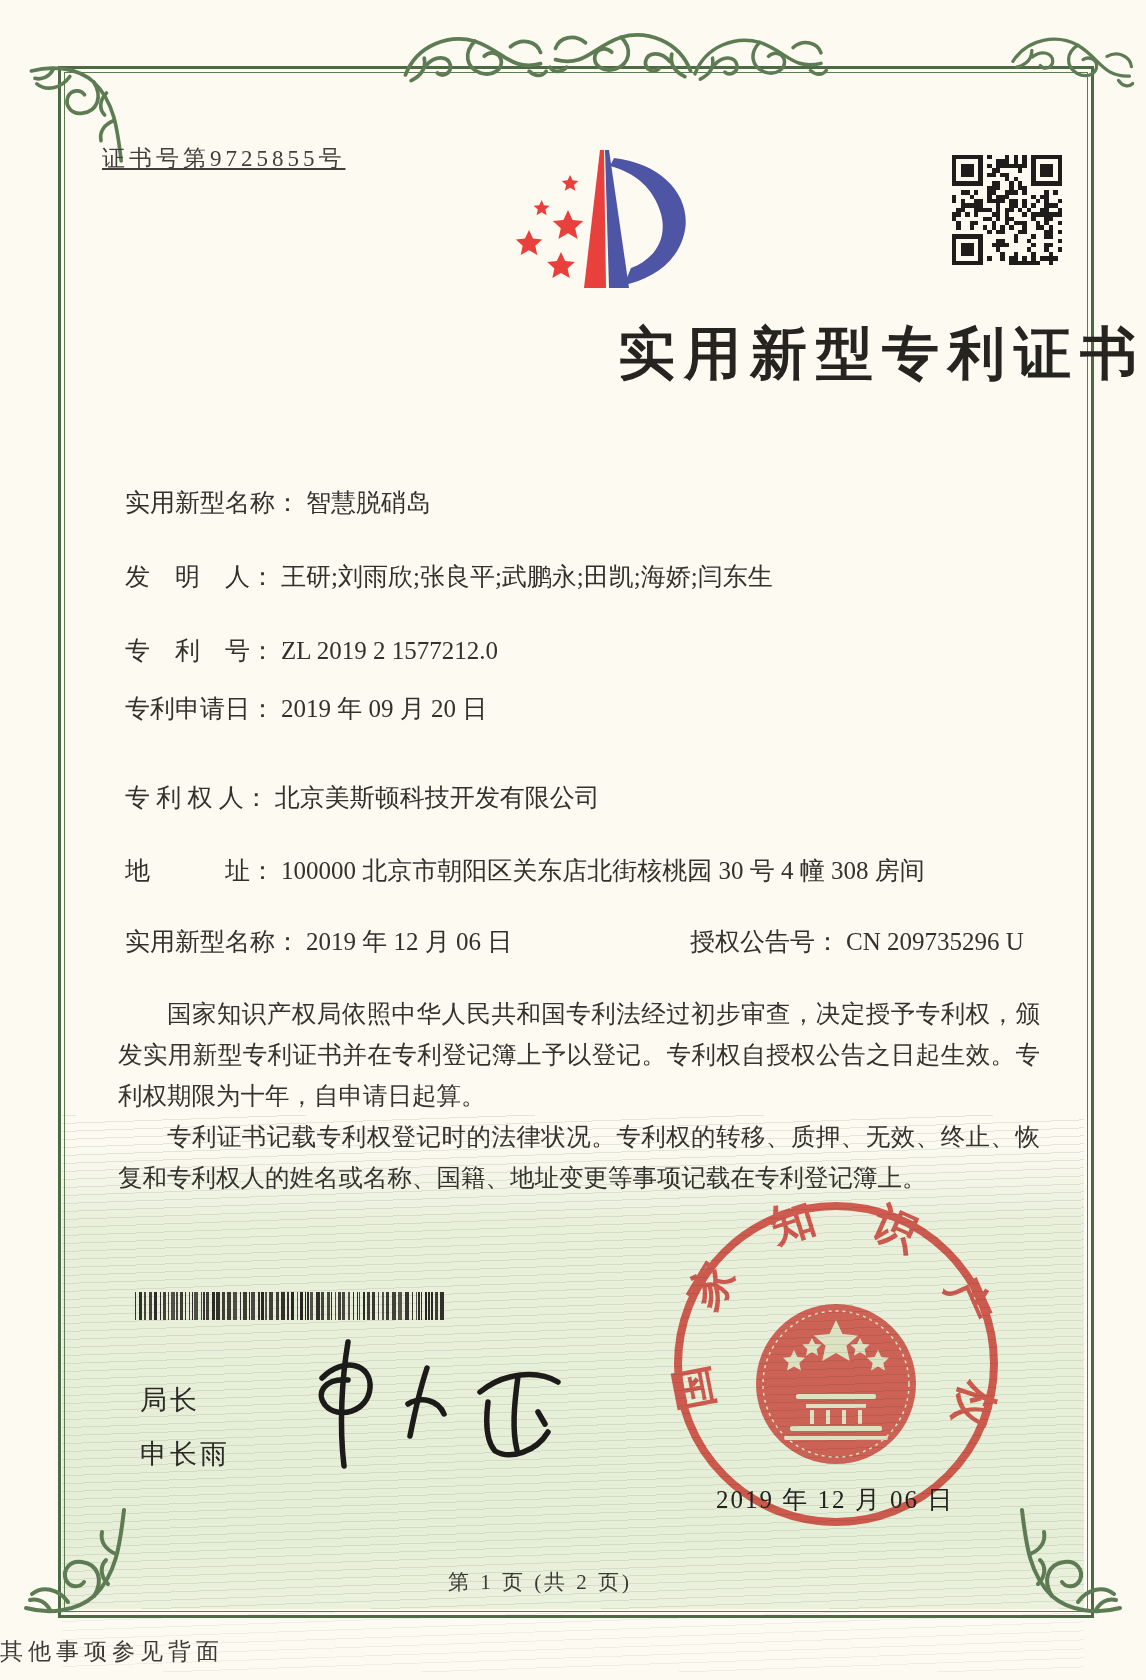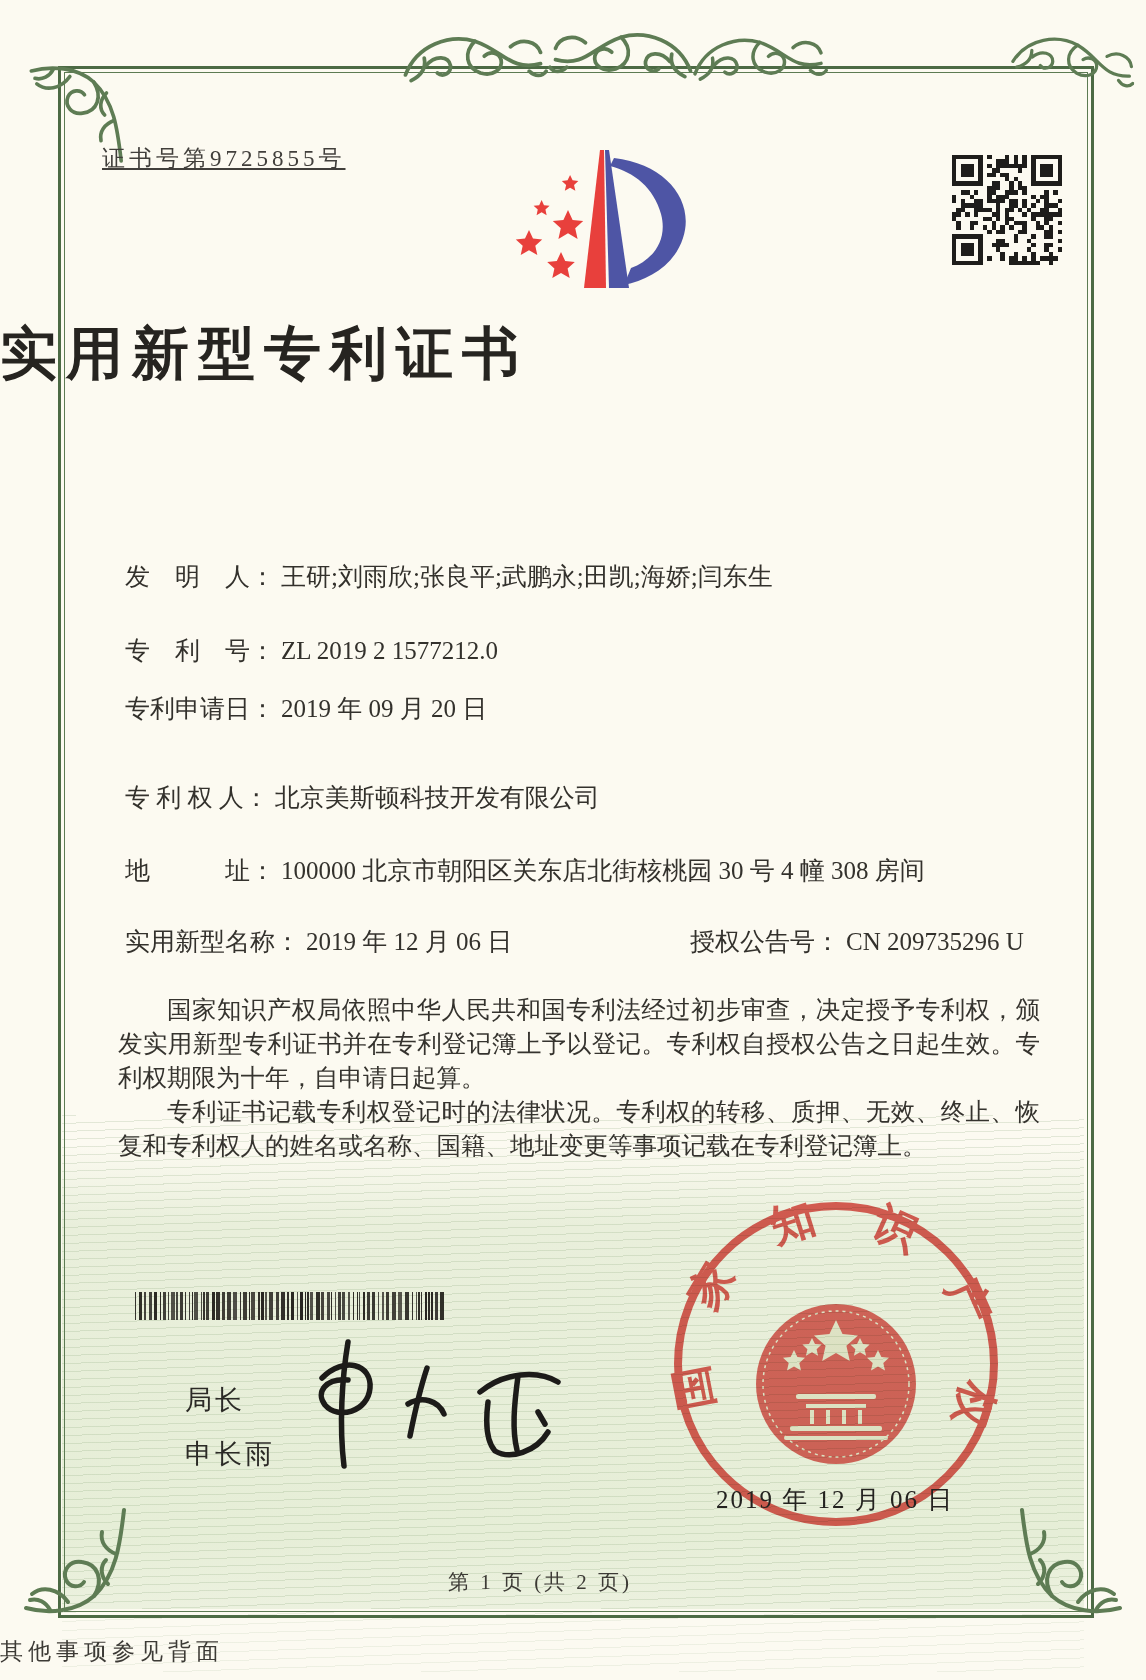--- a/index.html
+++ b/index.html
@@ -14,35 +14,35 @@
   .green-wash{position:absolute;left:62px;top:1115px;width:1022px;height:494px;
       background:
         repeating-linear-gradient(178deg, rgba(110,145,95,.18) 0 1px, rgba(255,255,255,0) 1px 8px),
         linear-gradient(180deg, rgba(232,239,219,0) 0 6%, #e9efdb 22%, #e6eed7 85%, #ecf1df 100%);}
   .below-frame{position:absolute;left:62px;top:1612px;width:1022px;height:60px;
       background:repeating-linear-gradient(178deg, rgba(110,145,95,.10) 0 1px, rgba(255,255,255,0) 1px 9px);}
   
   .cert-no{position:absolute;left:102px;top:143px;font-size:23px;letter-spacing:4px;color:#413f3b;text-decoration:underline;}
   .logo{position:absolute;left:452px;top:128px;width:244px;height:168px;}
   .qr{position:absolute;left:952px;top:155px;width:110px;height:110px;}
-  .title{position:absolute;left:0;top:316px;width:1146px;text-align:left;
+  .title{position:absolute;left:0;top:316px;width:1146px;text-align:right;
          font-size:57px;font-weight:bold;letter-spacing:9px;color:#262420;}
   
   .row{position:absolute;left:125px;width:920px;font-size:25px;color:#33312c;white-space:nowrap;}
   .row .lab{display:inline-block;min-width:142px;}
   .row .val{margin-left:6px;}
   .pair2{position:absolute;left:565px;top:0;}
   
-  .paras{position:absolute;left:118px;top:993px;width:922px;font-size:24.5px;line-height:34px;
+  .paras{position:absolute;left:118px;top:993px;width:922px;font-size:24.5px;line-height:41px;
          text-align:justify;color:#35332e;}
   .paras p{margin:0;text-indent:2em;}
   
   .barcode{position:absolute;left:133px;top:1292px;width:314px;height:28px;}
   .director{position:absolute;left:140px;top:1382px;font-size:27px;color:#2b2a26;
-            font-family:"Liberation Sans","DejaVu Sans",sans-serif;margin-left:45px;}
+            font-family:"Liberation Sans","DejaVu Sans",sans-serif;}
   .director div{margin-bottom:18px;letter-spacing:3px;}
   .signature{position:absolute;left:292px;top:1330px;width:300px;height:160px;}
   .seal{position:absolute;left:660px;top:1188px;width:352px;height:352px;mix-blend-mode:multiply;}
   .seal-date{position:absolute;left:680px;top:1483px;width:310px;text-align:center;
              font-size:25px;color:#23221f;letter-spacing:2px;z-index:5;}
   .page-no{position:absolute;left:0;top:1568px;width:1080px;text-align:center;font-size:21px;
            letter-spacing:3px;color:#3c3a35;}
   .back-note{position:absolute;left:0;top:1636px;width:1146px;text-align:left;font-size:23px;
              letter-spacing:5px;color:#3c3a35;}
   
@@ -410,20 +410,23 @@
       <rect x="15" y="24" width="1" height="1" fill="#1e1d1b"></rect>
       <rect x="16" y="24" width="1" height="1" fill="#1e1d1b"></rect>
       <rect x="17" y="24" width="1" height="1" fill="#1e1d1b"></rect>
       <rect x="18" y="24" width="1" height="1" fill="#1e1d1b"></rect>
       <rect x="19" y="24" width="1" height="1" fill="#1e1d1b"></rect>
       <rect x="22" y="24" width="1" height="1" fill="#1e1d1b"></rect>
     </svg>
 
   <div class="title">实用新型专利证书</div>
 
+  <div class="row" style="top:486px">
+    <span class="lab">实用新型名称：</span><span class="val">智慧脱硝岛</span>
+  </div>
   <div class="row" style="top:560px">
     <span class="lab">发　明　人：</span><span class="val">王研;刘雨欣;张良平;武鹏永;田凯;海娇;闫东生</span>
   </div>
   <div class="row" style="top:634px">
     <span class="lab">专　利　号：</span><span class="val">ZL 2019 2 1577212.0</span>
   </div>
   <div class="row" style="top:692px">
     <span class="lab">专利申请日：</span><span class="val">2019 年 09 月 20 日</span>
   </div>
   <div class="row" style="top:781px">

